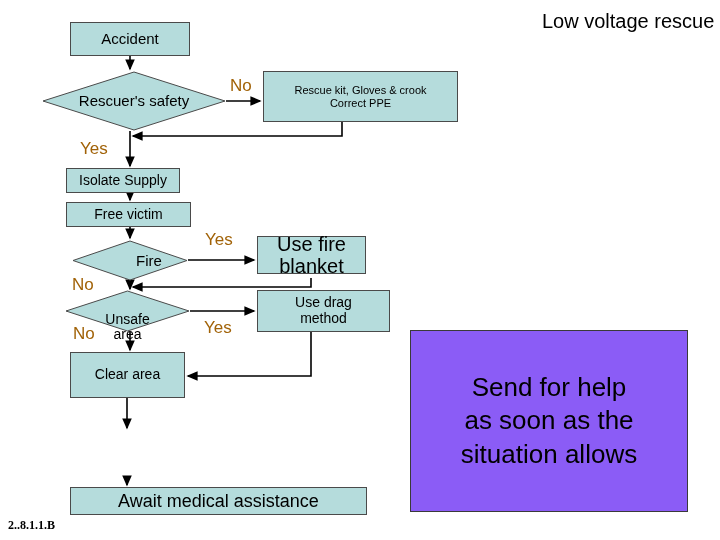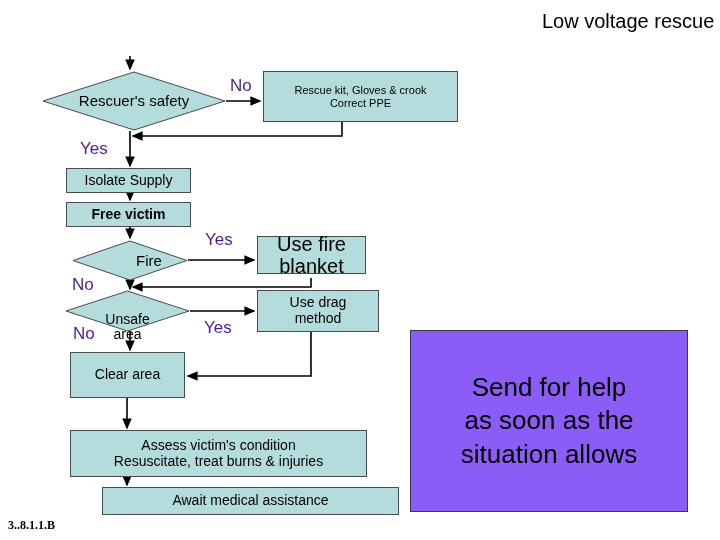--- a/index.html
+++ b/index.html
@@ -43,21 +43,21 @@
   }
   .diamond-label {
     position: relative;
     z-index: 2;
     text-align: center;
     line-height: 1.05;
     white-space: pre-line;
   }
   .edge-label {
     position: absolute;
-    color: #4c1d95;
+    color: #a16207;
     white-space: nowrap;
   }
   .title {
     position: absolute;
     white-space: nowrap;
   }
   .yellow-box {
     position: absolute;
     box-sizing: border-box;
     background: #8b5cf6;
@@ -122,54 +122,53 @@
       <line x1="130" y1="332" x2="130" y2="350" marker-end="url(#arrow)"></line>
 
       <line x1="127" y1="398" x2="127" y2="428" marker-end="url(#arrow)"></line>
 
       <line x1="127" y1="477" x2="127" y2="485" marker-end="url(#arrow)"></line>
     </g>
   </svg>
 
   <div class="title" style="left:542px; top:10px; font-size:20px;">Low voltage rescue</div>
 
+  <div class="node" style="left:70px; top:22px; width:120px; height:34px; font-size:15px;">
+    <span>Accident</span>
+  </div>
 
   <div class="node" style="left:263px; top:71px; width:195px; height:51px; font-size:11px;">
     <span>Rescue kit, Gloves &amp; crook
 Correct PPE</span>
   </div>
 
-  <div class="node" style="left:66px; top:168px; width:125px; height:25px; font-size:14px;">
+  <div class="node" style="left:66px; top:168px; width:114px; height:25px; font-size:14px;">
     <span>Isolate Supply</span>
   </div>
 
-  <div class="node" style="left:66px; top:202px; width:125px; height:25px; font-size:14px;font-weight:bold;">
+  <div class="node" style="left:66px; top:202px; width:125px; height:25px; font-size:14px;">
     <span>Free victim</span>
   </div>
 
   <div class="node" style="left:257px; top:236px; width:109px; height:38px; font-size:20px;">
     <span>Use fire
 blanket</span>
   </div>
 
-  <div class="node" style="left:257px; top:290px; width:122px; height:42px; font-size:14px;">
+  <div class="node" style="left:257px; top:290px; width:133px; height:42px; font-size:14px;">
     <span>Use drag
 method</span>
   </div>
 
   <div class="node" style="left:70px; top:352px; width:115px; height:46px; font-size:14px;">
     <span>Clear area</span>
   </div>
 
-  <div class="node" style="left:70px; top:430px; width:297px; height:47px; font-size:14px;">
-    <span>Assess victim's condition
-Resuscitate, treat burns &amp; injuries</span>
-  </div>
-
-  <div class="node" style="left:70px; top:487px; width:297px; height:28px; font-size:14px;margin-left:32px;">
+
+  <div class="node" style="left:70px; top:487px; width:297px; height:28px; font-size:18px;">
     <span>Await medical assistance</span>
   </div>
 
   <div class="diamond-wrap" style="left:42px; top:71px; width:184px; height:60px;">
     <svg width="184" height="60" viewBox="0 0 184 60">
       <polygon points="92,1 183,30 92,59 1,30" fill="#b5dcdc" stroke="#4a4a4a" stroke-width="1"></polygon>
     </svg>
     <span class="diamond-label" style="font-size:15px;">Rescuer's safety</span>
   </div>
 
@@ -194,15 +193,15 @@
   <div class="edge-label" style="left:72px; top:275px; font-size:17px;">No</div>
   <div class="edge-label" style="left:204px; top:318px; font-size:17px;">Yes</div>
   <div class="edge-label" style="left:73px; top:324px; font-size:17px;">No</div>
 
   <div class="yellow-box" style="left:410px; top:330px; width:278px; height:182px; font-size:26px;">
     <span>Send for help
 as soon as the
 situation allows</span>
   </div>
 
-  <div class="footer" style="left:8px; top:518px; font-size:12px;">3..8.1.1.B</div>
+  <div class="footer" style="left:8px; top:518px; font-size:12px;">2..8.1.1.B</div>
 
 </div>
 
 </body></html>

